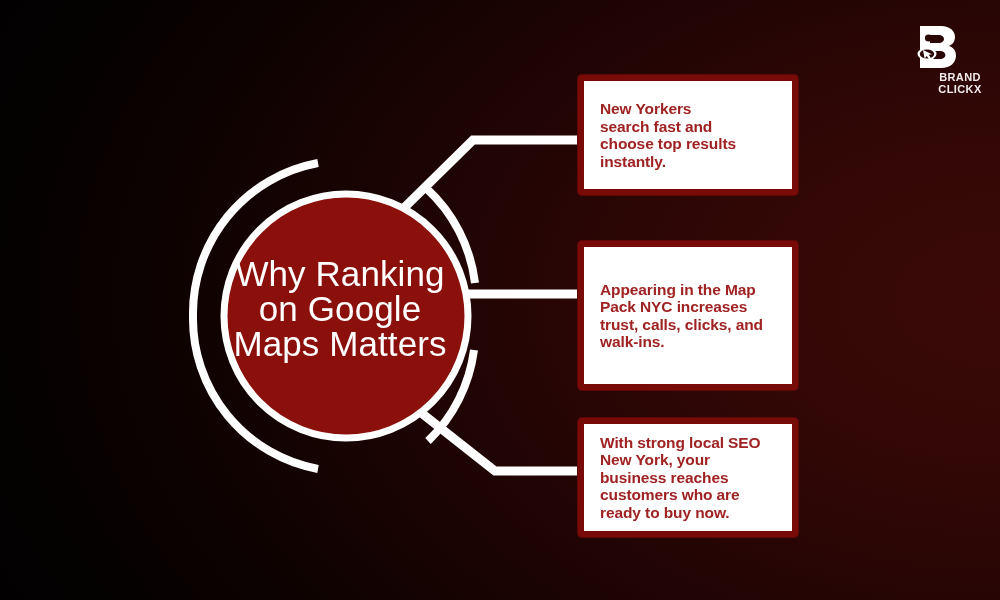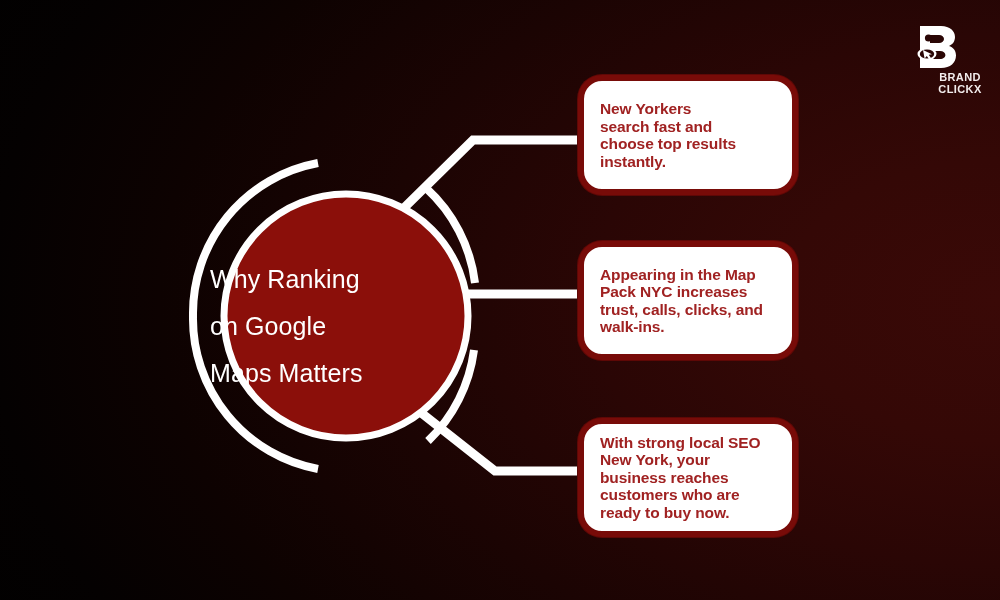--- a/index.html
+++ b/index.html
@@ -37,59 +37,59 @@
     width: 356px;
     height: 356px;
   }
   #hub-svg { position: absolute; left: 0; top: 0; }
 
   .hub-title {
     position: absolute;
     left: 42px;
     top: 118px;
     width: 260px;
-    text-align: left;
+    text-align: center;
     color: #ffffff;
-    font-size: 25px;
-    line-height: 47px;
+    font-size: 35px;
+    line-height: 35px;
     font-weight: 500;
     letter-spacing: 0.1px;
     white-space: pre-line;
   }
 
   
   #connectors {
     position: absolute;
     left: 0; top: 0;
     width: 1000px; height: 600px;
     pointer-events: none;
   }
 
   
   .card {
     position: absolute;
     background: #ffffff;
     border: 6px solid #780b08;
-    border-radius: 24px;
+    border-radius: 4px;
     box-shadow: 0 0 0 1px #5e0806;
     padding: 12px 22px 12px 16px;
     display: flex;
     align-items: center;
   }
   .card-text {
     color: #a02222;
     font-size: 15.5px;
     line-height: 17.5px;
     font-weight: 700;
     letter-spacing: -0.1px;
     white-space: pre-line;
   }
 
   #card-1 { left: 578px; top: 75px;  width: 220px; height: 120px; }
-  #card-2 { left: 578px; top: 241px; width: 220px; height: 119px; }
+  #card-2 { left: 578px; top: 241px; width: 220px; height: 149px; }
   #card-3 { left: 578px; top: 418px; width: 220px; height: 119px; }
 
   
   #logo {
     position: absolute;
     right: 16px;
     top: 24px;
     width: 96px;
     text-align: center;
     user-select: none;

